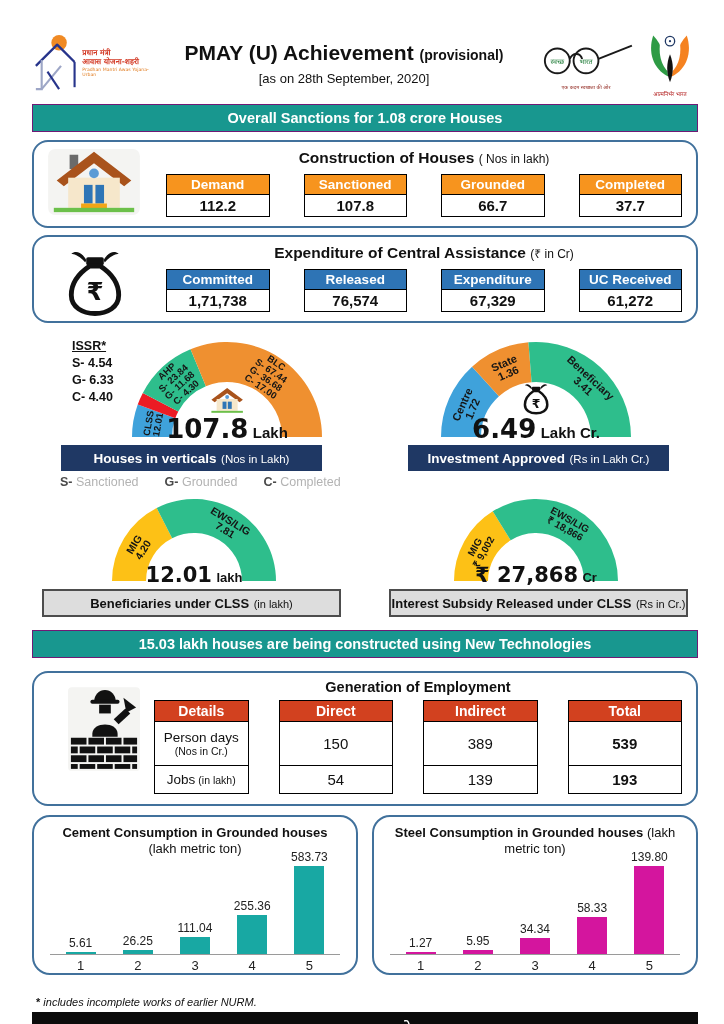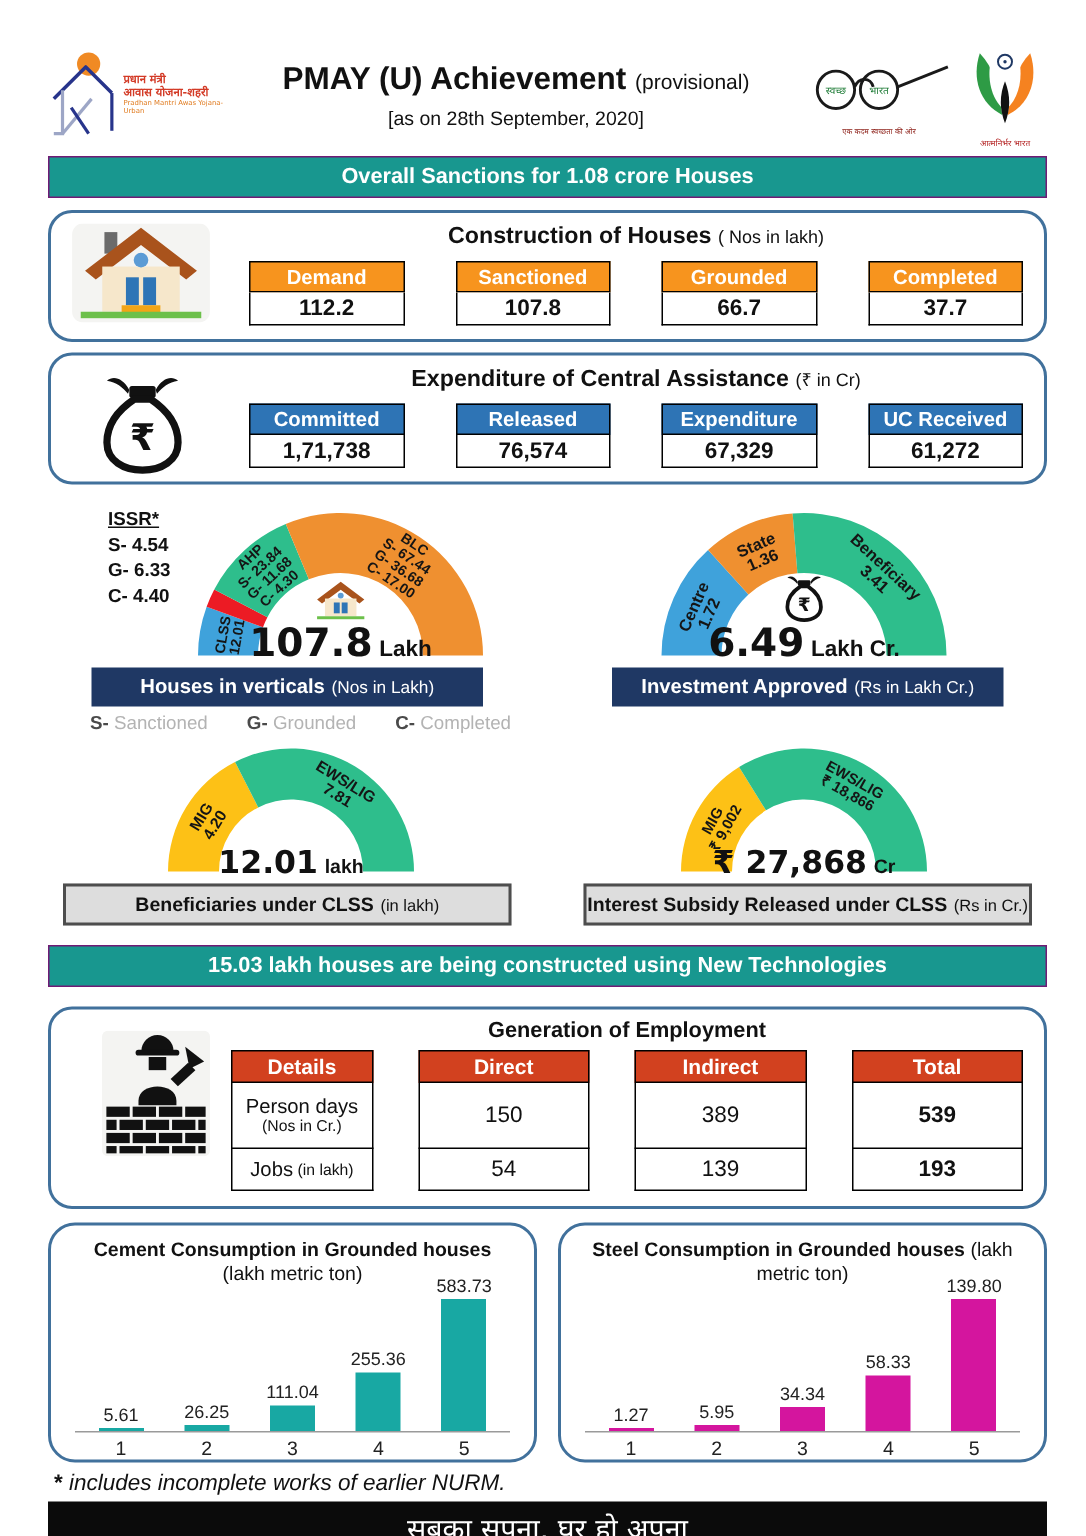--- a/index.html
+++ b/index.html
@@ -6,21 +6,21 @@
   body { margin: 0; background: #ffffff; font-family: "Liberation Sans", sans-serif; color: #111; }
   .page { width: 724px; height: 1024px; background: #fff; padding: 26px 26px 0 32px; position: relative; overflow: hidden; }
 
   
   .header { display: flex; align-items: center; height: 74px; margin-bottom: 4px; }
   .pmay-logo { display: flex; align-items: center; width: 128px; }
   .pmay-logo-text { font-size: 7.5px; color: #d33a26; font-weight: bold; line-height: 1.25; font-family: "DejaVu Sans", sans-serif; }
   .pmay-logo-text .eng { color: #e07b1f; font-size: 4.6px; font-weight: normal; }
   .title-block { flex: 1; text-align: center; }
   .title-main { font-size: 21px; font-weight: bold; }
-  .title-main .prov { font-size: 14px; font-weight: normal; }
+  .title-main .prov { font-size: 14px; font-weight: bold; }
   .date-line { font-size: 13px; margin-top: 6px; }
   .header-logos { display: flex; align-items: center; gap: 8px; width: 170px; justify-content: flex-end; }
   .swachh { text-align: center; }
   .swachh-tag { font-size: 5px; color: #8a1a12; font-family: "DejaVu Sans", sans-serif; }
   .atma { text-align: center; }
   .atma-cap { font-size: 5.5px; color: #b32020; font-family: "DejaVu Sans", sans-serif; }
 
   
   .banner-teal { background: #18978F; color: #fff; font-weight: bold; font-size: 14.5px; text-align: center; padding: 5px 0; border: 1px solid #701a75; margin-bottom: 8px; }
   .banner-black { background: #0b0b0b; color: #fff; font-size: 19px; text-align: center; padding: 5px 0 6px; font-family: "DejaVu Sans", sans-serif; }
@@ -84,21 +84,21 @@
   .ct-main { font-weight: bold; }
   .ct-unit { font-weight: normal; }
   .bar-row { display: flex; align-items: flex-end; height: 94px; padding: 0 4px; }
   .bar-col { flex: 1; display: flex; flex-direction: column; align-items: center; justify-content: flex-end; }
   .bar-val { font-size: 12px; color: #222; margin-bottom: 2px; }
   .bar { width: 30px; }
   .bar-axis { height: 1px; background: #9a9a9a; margin: 0 2px; }
   .tick-row { display: flex; padding: 0 4px; }
   .tick { flex: 1; text-align: center; font-size: 13px; padding-top: 3px; color: #222; }
 
-  .footnote { font-size: 15px; font-style: italic; margin: 5px 0 4px 4px; }
+  .footnote { font-size: 11px; font-style: italic; margin: 21px 0 4px 4px; }
   .footnote b { font-style: normal; }
 </style>
 </head>
 <body>
 
 <div class="page">
 
   <div class="header">
     <div class="pmay-logo">
       <svg width="52" height="62" viewBox="0 0 52 62">

